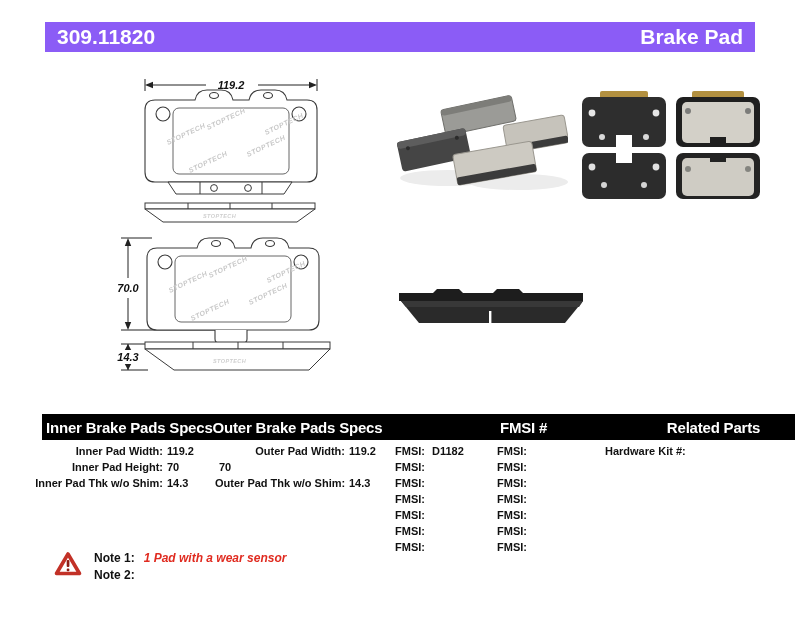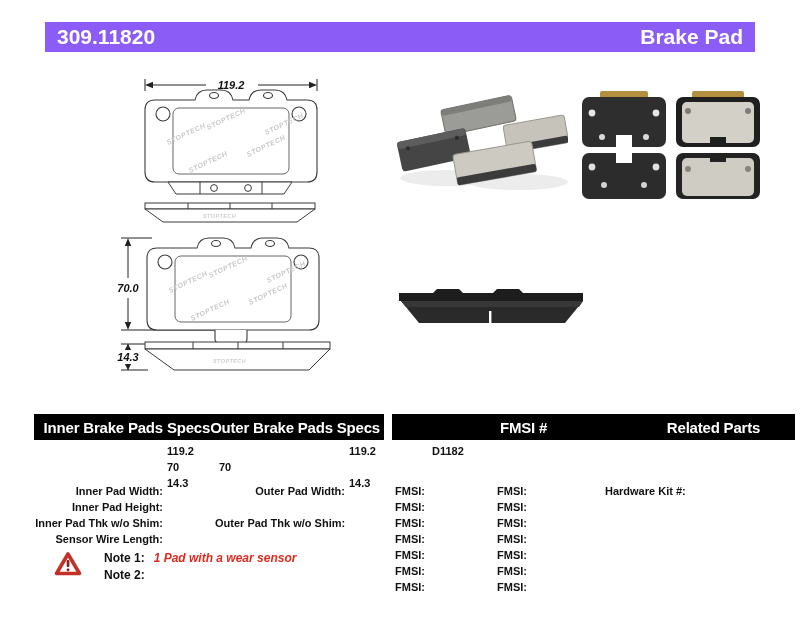--- a/index.html
+++ b/index.html
@@ -14,41 +14,41 @@
     left:45px;top:22px;width:710px;height:30px;background:#8b5cf6;color:#fff;
     display:flex;justify-content:space-between;align-items:center;
     padding:0 12px;box-sizing:border-box;font-weight:bold;font-size:21px;
   }
 
   
   .thead{
     top:414px;height:26px;background:#000;color:#fff;font-weight:bold;font-size:15px;
     display:flex;align-items:center;justify-content:center;letter-spacing:-0.2px;padding-left:30px;
   }
-  .thead.pads{left:34px;width:350px;justify-content:flex-end;padding:0 4px;box-sizing:border-box;}
+  .thead.pads{left:42px;width:350px;justify-content:flex-start;padding:0 4px;box-sizing:border-box;}
   .thead.fmsi{left:392px;width:203px;}
   .thead.related{left:602px;width:163px;}
 
   
   .spec-col{font-size:11px;font-weight:bold;line-height:16px;}
   .spec-row{display:flex;height:16px;white-space:nowrap;}
-  .spec-row .lbl{text-align:right;margin-top:40px;}
+  .spec-row .lbl{text-align:right;}
   .spec-row .val{text-align:left;margin-left:4px;}
   .inner-col{left:35px;top:443px;width:175px;}
   .inner-col .lbl{width:128px;}
   .outer-col{left:215px;top:443px;width:175px;}
   .outer-col .lbl{width:130px;}
   .fmsi-col1{left:395px;top:443px;width:100px;}
   .fmsi-col2{left:497px;top:443px;width:100px;}
   .fmsi-col1 .lbl,.fmsi-col2 .lbl{width:33px;text-align:left;}
   .related-col{left:605px;top:443px;width:160px;}
   .related-col .lbl{text-align:left;}
 
   
-  .notes{left:104px;top:550px;font-size:12px;font-weight:bold;line-height:17px;}
+  .notes{left:94px;top:550px;font-size:12px;font-weight:bold;line-height:17px;}
   .note-line{display:flex;white-space:nowrap;}
   .note-red{margin-left:9px;font-style:italic;}
   .warn{left:54px;top:551px;width:28px;height:26px;}
 
   svg text{font-family:"Liberation Sans",sans-serif;}
   .dim-label{font-size:11px;font-weight:bold;font-style:italic;fill:#111;}
   .wm{font-size:7px;font-weight:bold;font-style:italic;fill:#c9c9c9;letter-spacing:.5px;}
   .wm-sm{font-size:5.5px;font-weight:bold;font-style:italic;fill:#cfcfcf;letter-spacing:.4px;}
 </style>
 </head>
@@ -229,24 +229,20 @@
       <span class="val">119.2</span>
     </div>
     <div class="spec-row">
       <span class="lbl">Inner Pad Height:</span>
       <span class="val">70</span>
     </div>
     <div class="spec-row">
       <span class="lbl">Inner Pad Thk w/o Shim:</span>
       <span class="val">14.3</span>
     </div>
-    <div class="spec-row">
-      <span class="lbl">Sensor Wire Length:</span>
-      <span class="val"></span>
-    </div>
   </div>
 
   <div class="abs spec-col outer-col">
     <div class="spec-row">
       <span class="lbl">Outer Pad Width:</span>
       <span class="val">119.2</span>
     </div>
     <div class="spec-row">
       <span class="val">70</span>
     </div>

